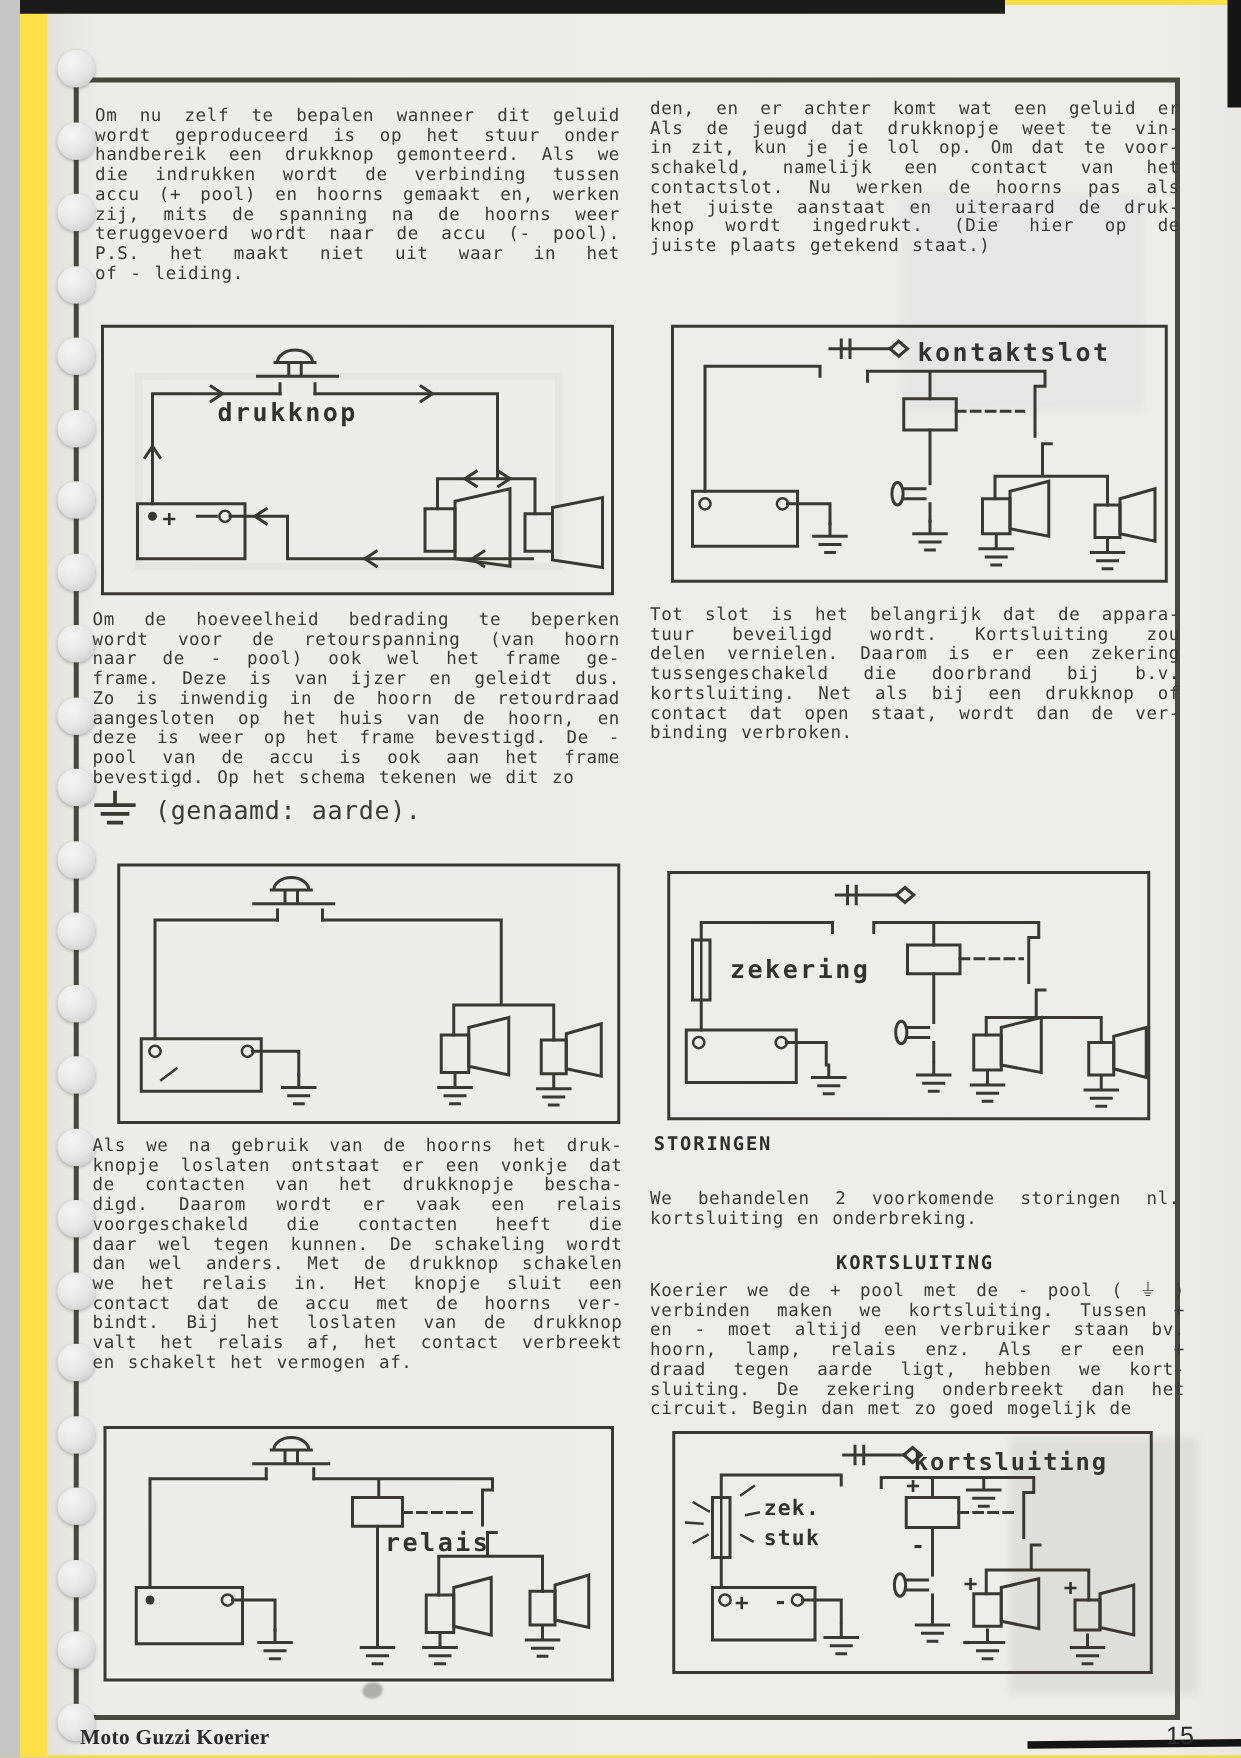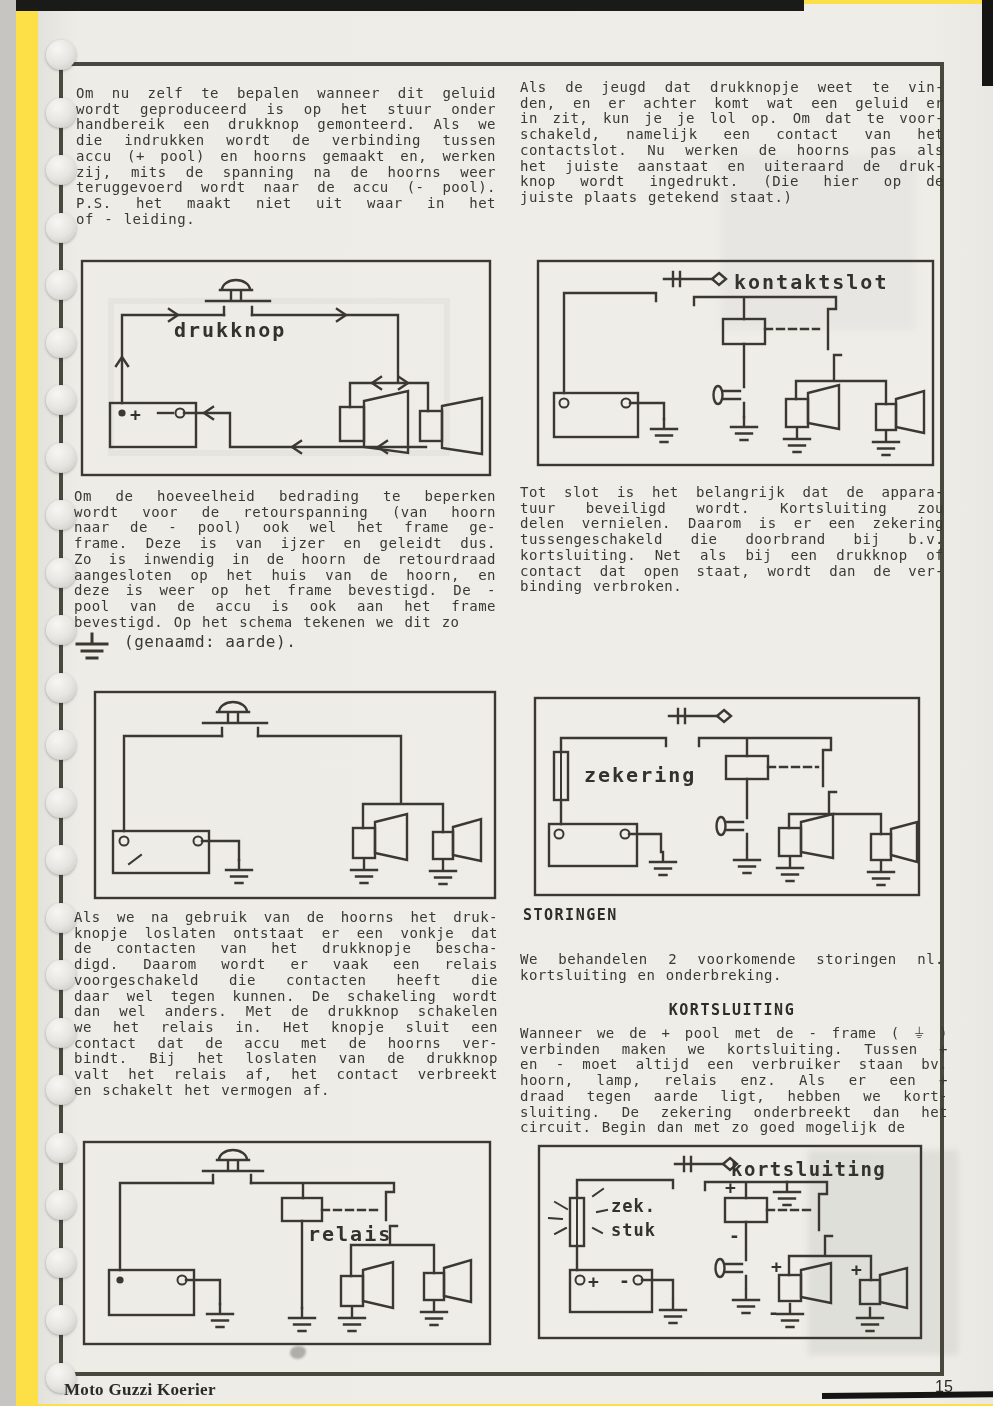--- a/index.html
+++ b/index.html
@@ -24,26 +24,26 @@
   .bead{position:absolute;left:30px;width:30px;height:30px;border-radius:50%;
         background:radial-gradient(circle at 38% 30%,#f7f6f3 0%,#e6e5e1 52%,#c7c6c2 100%);
         box-shadow:0 1px 3px rgba(40,40,36,0.35);}
   
   .para{position:absolute;font-size:14px;line-height:15.7px;letter-spacing:0.5px;
         word-spacing:1.5px;color:#3a3933;}
   .tline{text-align:justify;text-align-last:justify;}
   .tline.last{text-align-last:left;}
   .h1{position:absolute;font-weight:bold;font-size:15px;letter-spacing:1.5px;color:#2e2d28;}
   .h1.center{text-align:center;}
-  .aarde-row{position:absolute;display:flex;gap:14px;color:#3a3933;
-             font-size:16px;letter-spacing:0.5px;}
+  .aarde-row{position:absolute;display:flex;align-items:center;gap:14px;color:#3a3933;
+             font-size:20px;letter-spacing:0.5px;}
   .footer-brand{position:absolute;left:48px;top:1380px;font-family:"Liberation Serif",serif;
                 font-weight:bold;font-size:17px;color:#2c2b27;letter-spacing:0.3px;}
   .page-num{position:absolute;left:908px;top:1378px;width:40px;text-align:center;
-            font-family:"Liberation Sans",sans-serif;font-size:16px;color:#2b2a26;}
+            font-family:"Liberation Sans",sans-serif;font-size:20px;color:#2b2a26;}
   
   svg.diag{position:absolute;overflow:visible;}
   .wr{stroke:#3a3831;stroke-width:2.4;fill:none;stroke-linecap:square;stroke-linejoin:miter;}
   .wr.thin{stroke-width:2;}
   .dash{stroke-dasharray:7 5;}
   .dot{fill:#3a3831;stroke:none;}
   .dlab{font-family:"DejaVu Sans Mono",monospace;font-weight:bold;fill:#33322c;
         font-size:20px;letter-spacing:2px;}
   .dlab.small{font-size:17px;letter-spacing:1px;}
   .dlab.sign{font-size:18px;letter-spacing:0;}
@@ -247,22 +247,22 @@
     </g>
     <use href="#gnd" transform="translate(272,170)"></use>
     <g>
       <rect class="wr" x="344" y="135" width="20" height="27"></rect>
       <polygon class="wr" points="364,130 391,122 391,164 364,158"></polygon>
     </g>
     <use href="#gnd" transform="translate(354,164)"></use>
   </svg>
 
   <div class="para" style="left:504px;top:80px;width:424px">
+      <div class="tline">den, en er achter komt wat een geluid er</div>
       <div class="tline">Als de jeugd dat drukknopje weet te vin-</div>
-      <div class="tline">den, en er achter komt wat een geluid er</div>
       <div class="tline">in zit, kun je je lol op. Om dat te voor-</div>
       <div class="tline">schakeld, namelijk een contact van het</div>
       <div class="tline">contactslot. Nu werken de hoorns pas als</div>
       <div class="tline">het juiste aanstaat en uiteraard de druk-</div>
       <div class="tline">knop wordt ingedrukt. (Die hier op de</div>
       <div class="tline last">juiste plaats getekend staat.)</div>
     </div>
 
   <svg class="diag" style="left:518px;top:257px" width="403" height="212" viewBox="0 0 403 212">
     <rect class="wr" x="4" y="4" width="395" height="204"></rect>
@@ -339,21 +339,21 @@
   <div class="h1" style="left:507px;top:906px">STORINGEN</div>
 
   <div class="para" style="left:504px;top:952px;width:424px">
       <div class="tline">We behandelen 2 voorkomende storingen nl.</div>
       <div class="tline last">kortsluiting en onderbreking.</div>
     </div>
 
   <div class="h1 center" style="left:504px;top:1001px;width:424px">KORTSLUITING</div>
 
   <div class="para" style="left:504px;top:1026px;width:428px">
-      <div class="tline">Wanneer we de + pool met de - frame ( ⏚ )</div>
+      <div class="tline">Koerier we de + pool met de - pool ( ⏚ )</div>
       <div class="tline">verbinden maken we kortsluiting. Tussen +</div>
       <div class="tline">en - moet altijd een verbruiker staan bv.</div>
       <div class="tline">hoorn, lamp, relais enz. Als er een +</div>
       <div class="tline">draad tegen aarde ligt, hebben we kort-</div>
       <div class="tline">sluiting. De zekering onderbreekt dan het</div>
       <div class="tline last">circuit. Begin dan met zo goed mogelijk de</div>
     </div>
 
   <svg class="diag" style="left:519px;top:1142px" width="390" height="200" viewBox="0 0 390 200">
     <rect class="wr" x="4" y="4" width="382" height="192"></rect>

